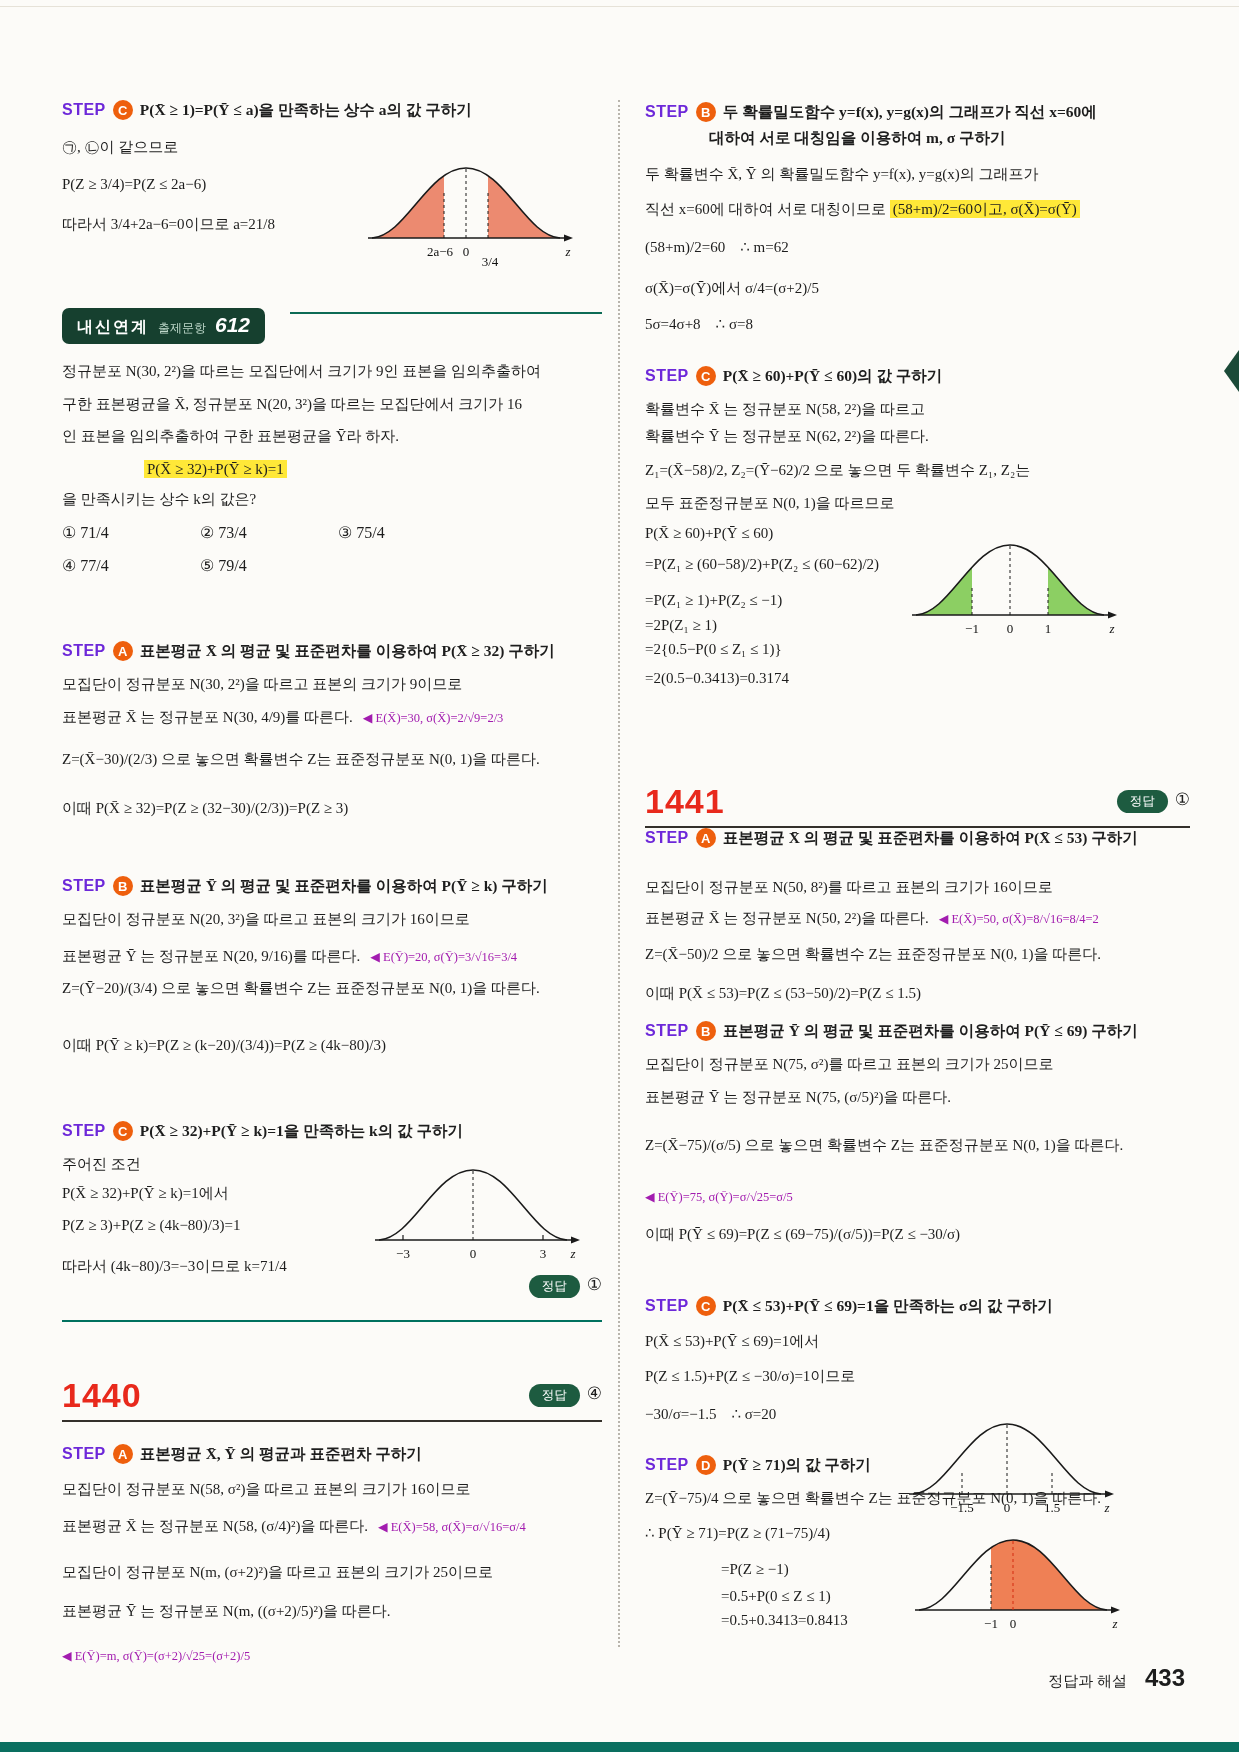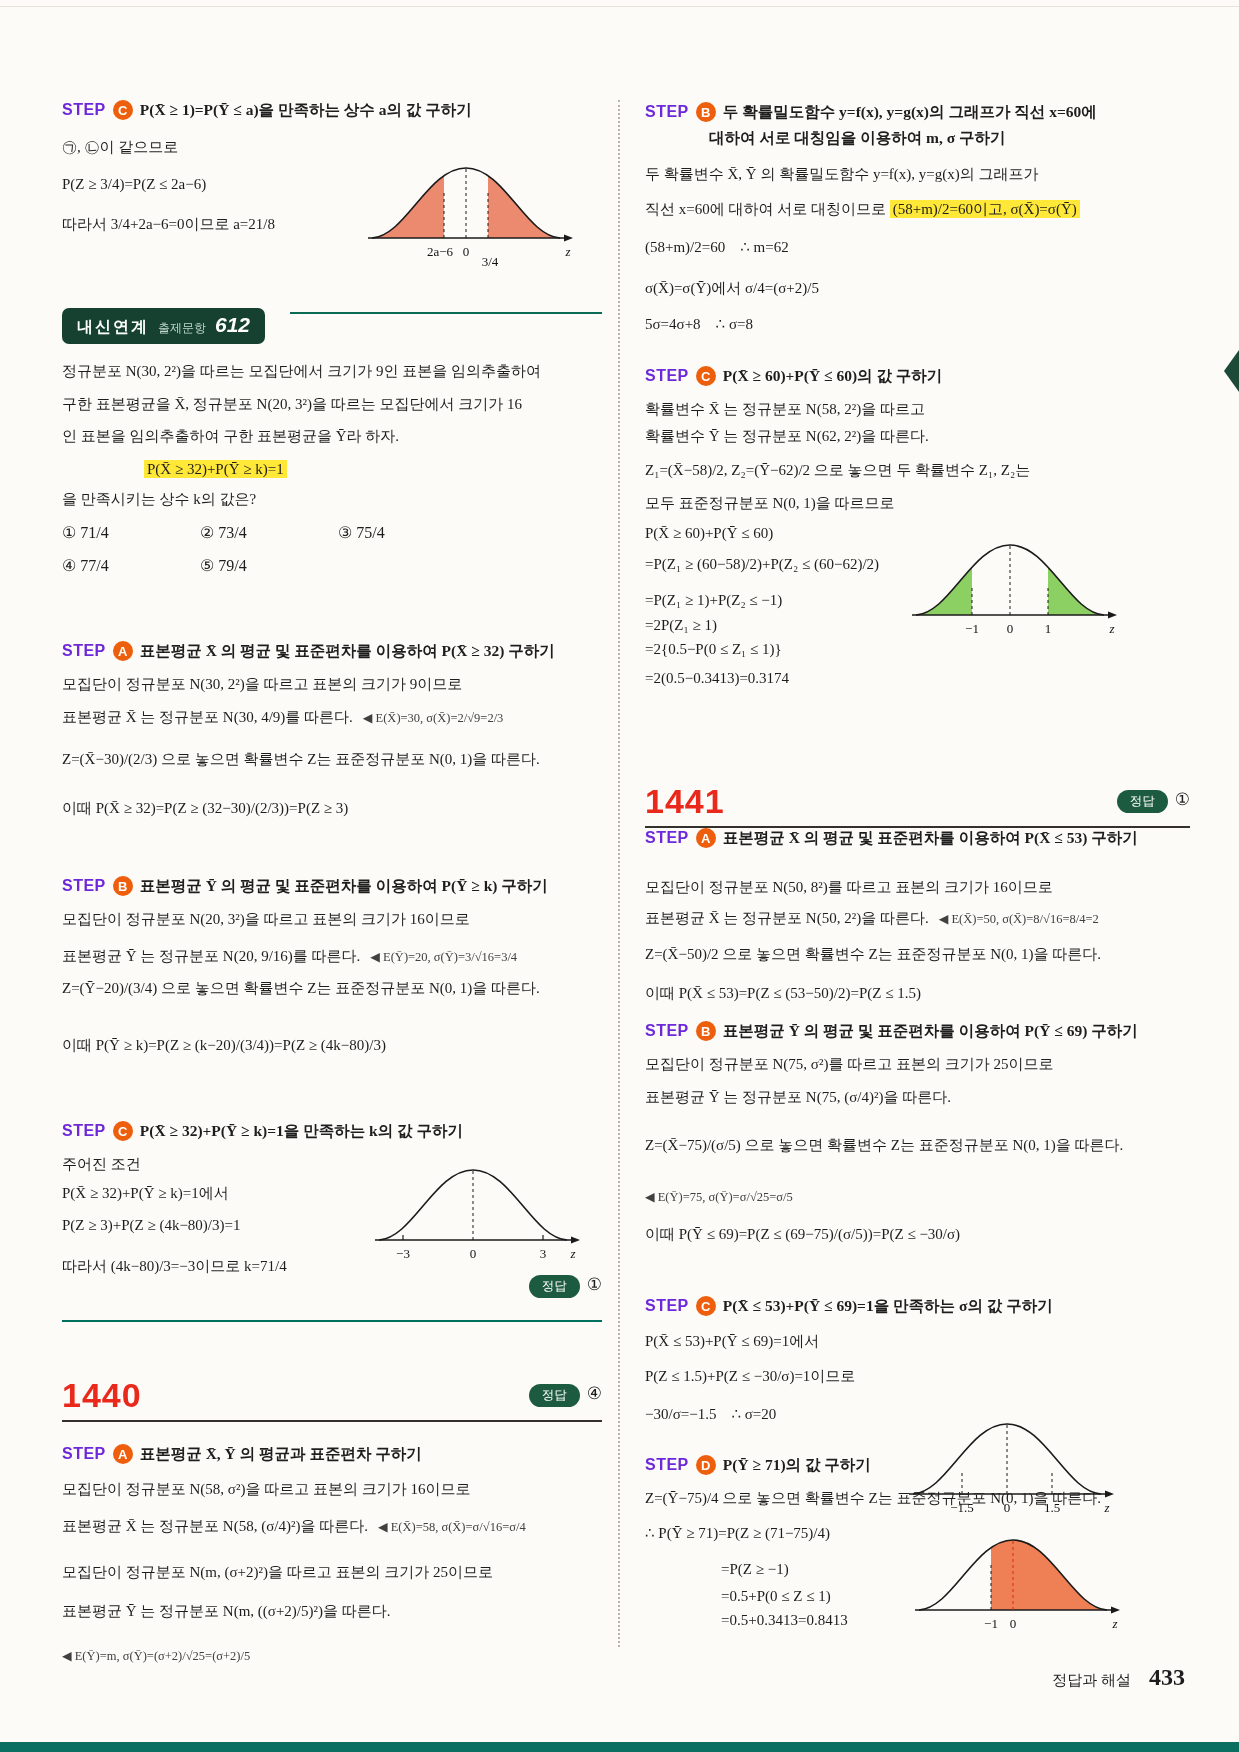--- a/index.html
+++ b/index.html
@@ -21,21 +21,21 @@
   .ln{margin:10px 0 0;font-size:15px;line-height:1.5;white-space:pre-wrap;}
   .step-head{display:flex;align-items:center;gap:7px;}
   .step-word{color:#6d28d9;font-weight:bold;font-size:16px;letter-spacing:.5px;
     font-family:"Liberation Sans",sans-serif;}
   .step-circle{width:20px;height:20px;border-radius:50%;background:#ee5f0d;color:#fff;
     font-weight:bold;font-size:13px;display:flex;align-items:center;justify-content:center;
     font-family:"Liberation Sans",sans-serif;flex:0 0 auto;}
   .step-title{font-weight:bold;font-size:15.5px;line-height:1.3;}
   .title2{font-weight:bold;font-size:15.5px;margin:6px 0 0 64px;}
 
-  .note{color:#404040;font-size:12.5px;margin-left:10px;}
+  .note{color:#a21caf;font-size:12.5px;margin-left:10px;}
   .note-line{margin-top:12px;}
   .hl{background:#ffe838;padding:1px 3px;}
   .ind2{margin-left:76px;}
 
   .ans-pill{background:#1d5b40;color:#fff;font-size:12.5px;padding:3px 13px;border-radius:12px;
     font-family:"Liberation Sans",sans-serif;display:inline-block;}
   .ans-num{font-size:17px;margin-left:7px;}
   .ans-row{text-align:right;}
 
   .prob-head{display:flex;justify-content:space-between;align-items:center;
@@ -53,21 +53,21 @@
 
   .choice-row{margin-top:12px;}
   .choice{display:inline-block;width:134px;font-size:16px;}
 
   .curve{position:absolute;}
   .cl{font-size:13px;fill:#111;text-anchor:middle;font-family:"Liberation Serif",serif;}
   .cz{font-size:13px;fill:#111;text-anchor:middle;font-style:italic;}
 
   .footer{position:absolute;left:645px;top:1664px;width:540px;text-align:right;}
   .footer-label{font-size:15px;}
-  .footer-num{font-size:24px;font-weight:bold;margin-left:18px;font-family:Liberation Serif, serif;}
+  .footer-num{font-size:24px;font-weight:bold;margin-left:18px;font-family:Liberation Sans, sans-serif;}
 </style>
 </head>
 <body>
 
 <div class="top-hairline"></div>
 <div class="divider-v"></div>
 <div class="edge-tab"></div>
 
 <div class="col" style="left:62px;top:96px;width:540px;height:1640px">
 
@@ -219,21 +219,21 @@
     <p class="ln" style="margin-top:16px">이때 P(X̄ ≤ 53)=P(Z ≤ (53−50)/2)=P(Z ≤ 1.5)</p>
   </div>
 
   <div class="blk" style="top:925px">
     <div class="step-head">
       <span class="step-word">STEP</span>
       <span class="step-circle">B</span>
       <span class="step-title">표본평균 Ȳ 의 평균 및 표준편차를 이용하여 P(Ȳ ≤ 69) 구하기</span>
     </div>
     <p class="ln" style="margin-top:12px">모집단이 정규분포 N(75, σ²)를 따르고 표본의 크기가 25이므로</p>
-    <p class="ln" style="margin-top:10px">표본평균 Ȳ 는 정규분포 N(75, (σ/4)²)을 따른다.</p>
+    <p class="ln" style="margin-top:10px">표본평균 Ȳ 는 정규분포 N(75, (σ/5)²)을 따른다.</p>
     <p class="ln" style="margin-top:26px">Z=(X̄−75)/(σ/5) 으로 놓으면 확률변수 Z는 표준정규분포 N(0, 1)을 따른다.</p>
     <p class="ln note-line" style="margin-top:28px"><span class="note" style="margin-left:0">◀ E(Ȳ)=75, σ(Ȳ)=σ/√25=σ/5</span></p>
     <p class="ln" style="margin-top:16px">이때 P(Ȳ ≤ 69)=P(Z ≤ (69−75)/(σ/5))=P(Z ≤ −30/σ)</p>
   </div>
 
   <div class="blk" style="top:1200px">
     <div class="step-head">
       <span class="step-word">STEP</span>
       <span class="step-circle">C</span>
       <span class="step-title">P(X̄ ≤ 53)+P(Ȳ ≤ 69)=1을 만족하는 σ의 값 구하기</span>

